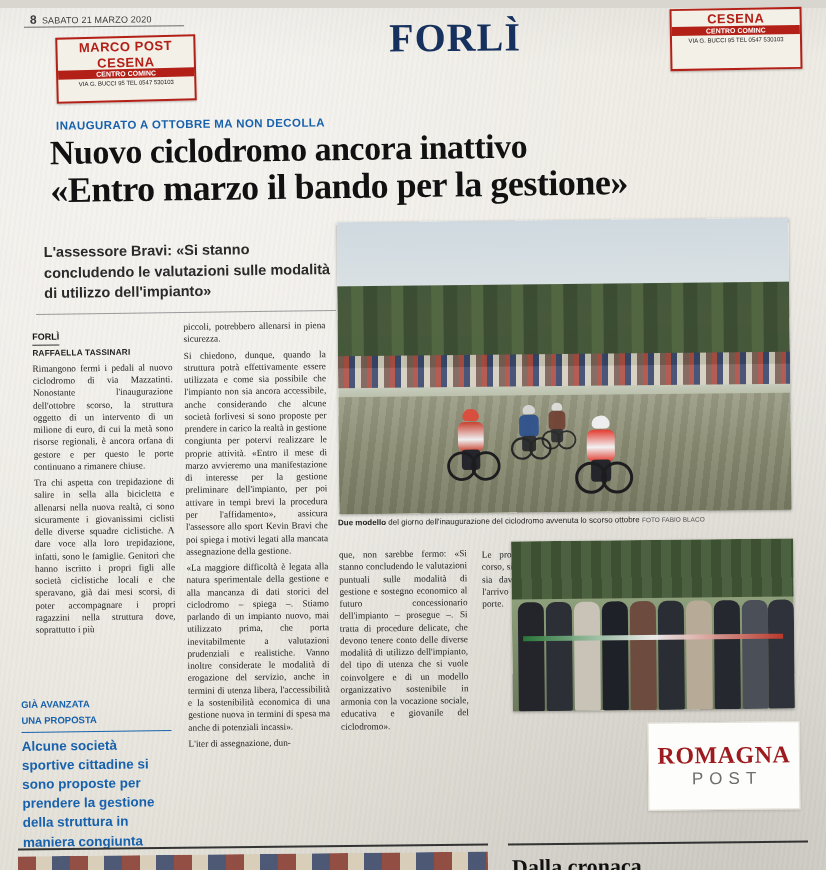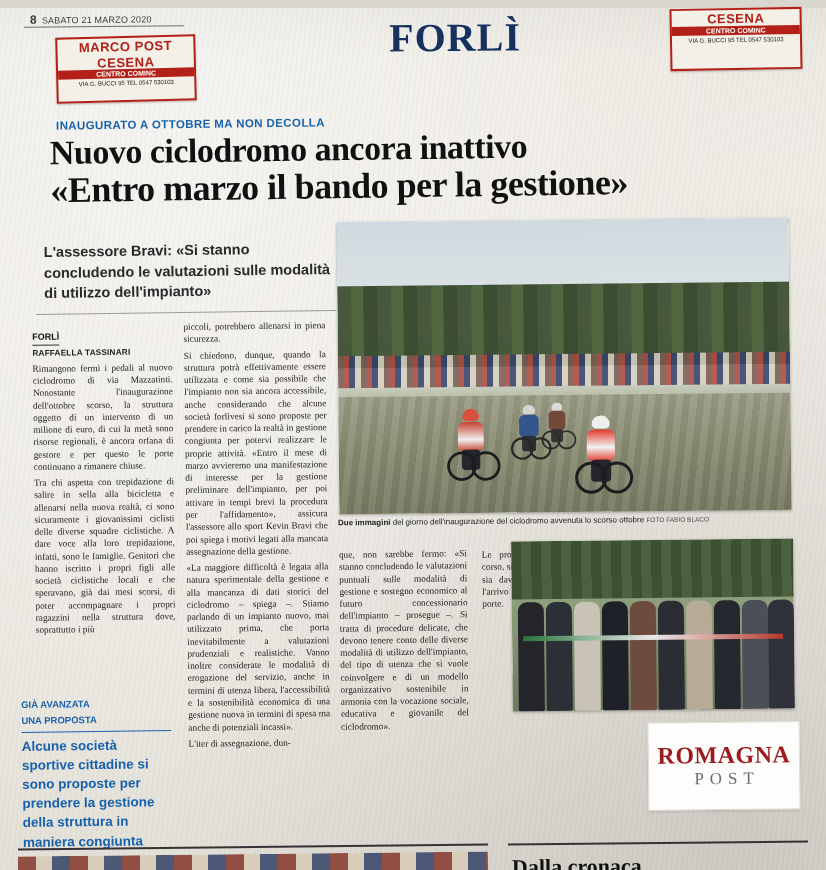--- a/index.html
+++ b/index.html
@@ -119,21 +119,21 @@
   .cap b{font-weight:bold;}
   .cap .credit{font-size:6.5px;color:#555;}
   
   #logo{
     position:absolute;left:648px;top:714px;width:150px;height:86px;
     background:#fdfdfb;border:1px solid #e2ded4;
     display:flex;flex-direction:column;align-items:center;justify-content:center;
     transform:rotate(-0.6deg);box-shadow:0 1px 3px rgba(0,0,0,.15);
   }
   #logo .r1{font-family:"Liberation Serif",serif;font-weight:bold;font-size:24px;color:#9d1b1e;letter-spacing:.5px;line-height:1;}
-  #logo .r2{font-family:Liberation Serif, serif;font-size:17px;color:#6d6d6d;letter-spacing:6px;margin-left:6px;margin-top:2px;}
+  #logo .r2{font-family:Liberation Sans, sans-serif;font-size:17px;color:#6d6d6d;letter-spacing:6px;margin-left:6px;margin-top:2px;}
   
   .bottom-rule{position:absolute;left:18px;top:838px;width:470px;height:2px;background:#333;transform:rotate(-0.6deg);}
   .bottom-rule2{position:absolute;left:508px;top:834px;width:300px;height:2px;background:#333;transform:rotate(-0.6deg);}
   #bottom-photo{position:absolute;left:18px;top:846px;width:470px;height:24px;overflow:hidden;transform:rotate(-0.6deg);}
   .bottom-head{
     position:absolute;left:512px;top:846px;
     font-family:"Liberation Serif",serif;font-weight:bold;font-size:22px;color:#111;
     transform:rotate(-0.6deg);
   }
   
@@ -252,21 +252,21 @@
     <div class="rider" style="left:196px;bottom:16%;transform:scale(.6);opacity:.85;">
       <div class="helmet" style="background:#e8e8e8;"></div>
       <div class="jersey" style="background:#6e3b2e;"></div>
       <div class="legs"></div>
       <div class="wheel w1"></div>
         <div class="wheel w2"></div>
     </div>
   </div>
 
   <div class="cap">
-    <b>Due immagini</b><span> del giorno dell'inaugurazione del ciclodromo avvenuta lo scorso ottobre</span>
+    <b>Due modello</b><span> del giorno dell'inaugurazione del ciclodromo avvenuta lo scorso ottobre</span>
     <span class="credit">FOTO FABIO BLACO</span>
   </div>
 
   <div class="photo" id="photo2">
     <div style="position:absolute;inset:0;background:linear-gradient(180deg,#9fb08c 0%,#8b9c78 40%,#6d7a5c 100%);"></div>
     <div style="position:absolute;left:0;right:0;top:0;height:34%;background:repeating-linear-gradient(90deg,#3d5132 0 10px,#4b6140 10px 20px);"></div>
     <div class="person" style="left:6px;background:#23252b;"></div>
     <div class="person" style="left:34px;background:#2c2f36;"></div>
     <div class="person" style="left:62px;background:#c8c3b6;"></div>
     <div class="person" style="left:90px;background:#1f2128;"></div>

